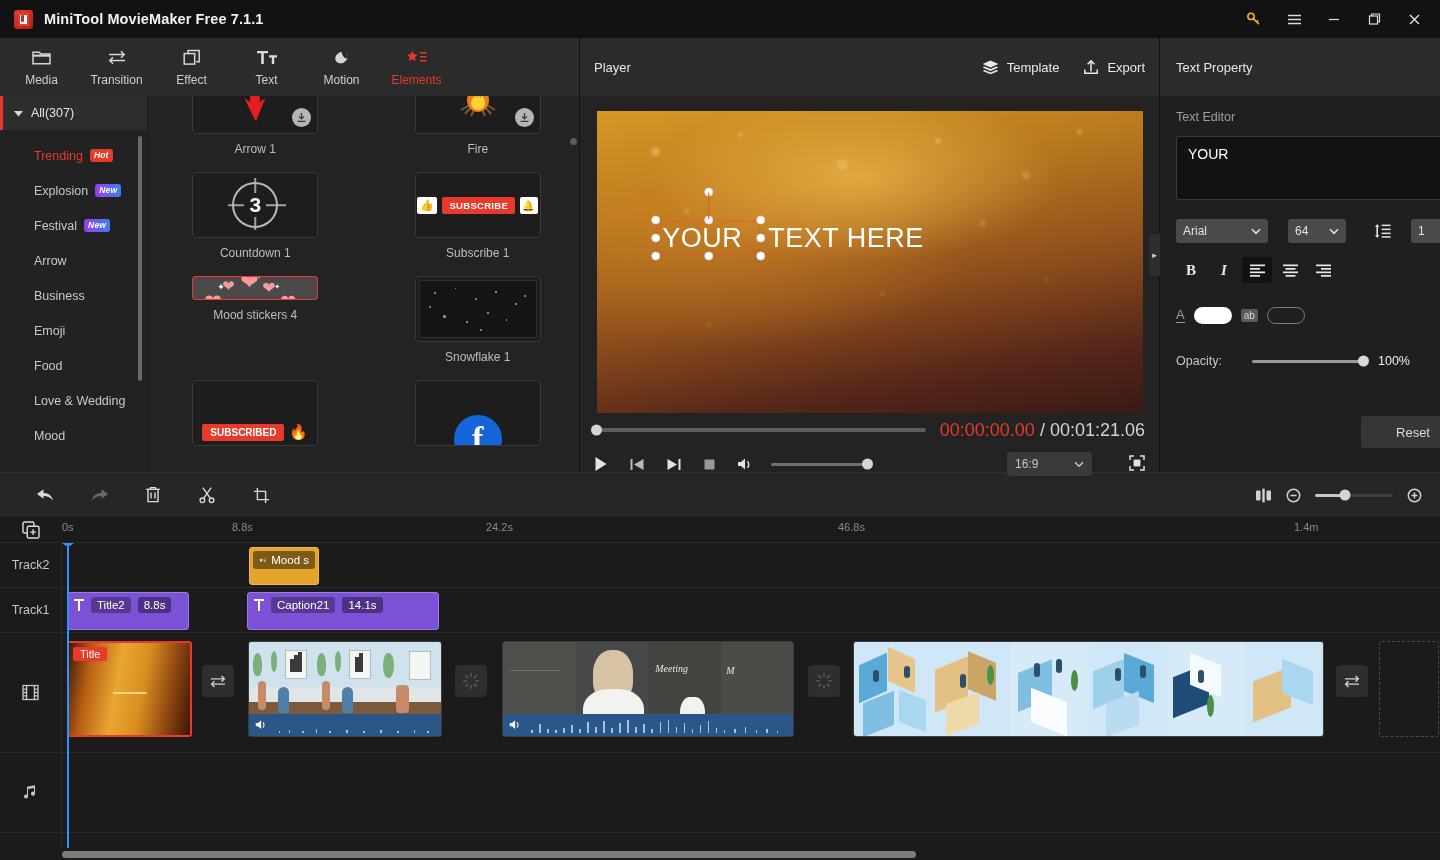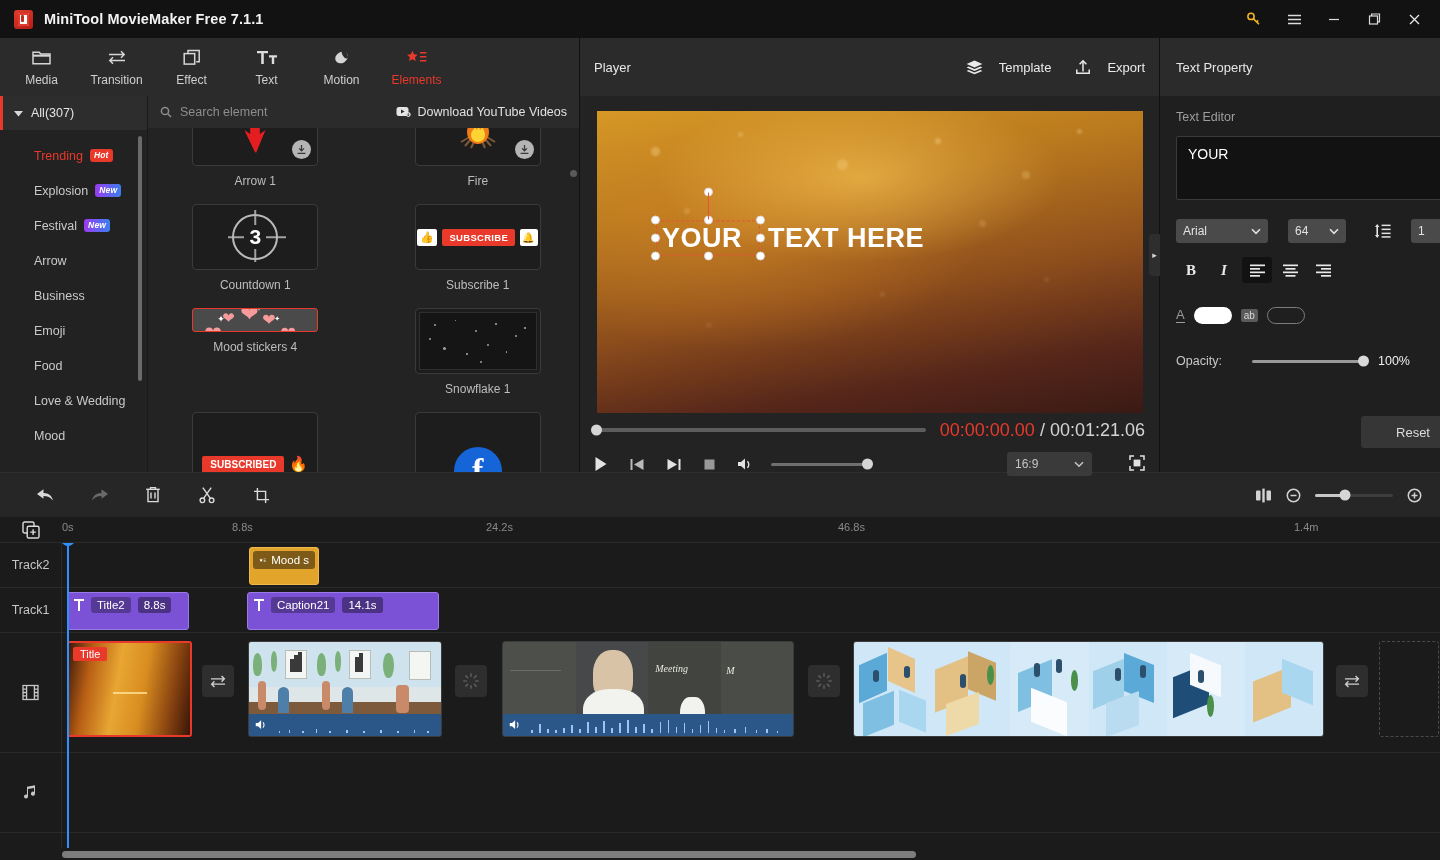--- a/index.html
+++ b/index.html
@@ -108,22 +108,22 @@
   .art-snow{ position:absolute; inset:3px; background:#151515; border:1px solid #2e2e2e; overflow:hidden;}
   .snow-d{ position:absolute; background:#cfcfcf; border-radius:50%; opacity:.75;}
   .art-subd{ background:#e8392b; color:#fff; font-size:10px; font-weight:bold; padding:3px 8px; border-radius:2px;}
   .art-fb{ width:48px;height:48px;border-radius:50%;background:#1565d8;color:#fff;display:flex;align-items:center;justify-content:center;font-size:34px;font-weight:bold;font-family:"Liberation Serif",serif;line-height:1; }
 
   
   .playercol { width:580px; flex:0 0 580px; background:#232323; display:flex; flex-direction:column; position:relative; border-right:1px solid #111; }
   .playerhead { height:58px; flex:0 0 58px; background:#2b2b2b; display:flex; align-items:center; padding:0 14px; }
   .ph-title{ font-size:13px; color:#e6e6e6; }
   .ph-actions{ margin-left:auto; display:flex; align-items:center; gap:24px; }
-  .ph-btn{ display:flex; align-items:center; gap:16px; color:#eaeaea; font-size:13px; cursor:pointer; }
-  .stage { flex:1 1 auto; background:#232323; display:flex; align-items:flex-start; justify-content:center; padding-top:15px;font-weight:bold; }
+  .ph-btn{ display:flex; align-items:center; gap:8px; color:#eaeaea; font-size:13px; cursor:pointer; }
+  .stage { flex:1 1 auto; background:#232323; display:flex; align-items:flex-start; justify-content:center; padding-top:15px; }
   .video {
     width:546px; height:302px; position:relative; overflow:hidden;
     background:
       radial-gradient(ellipse 60% 45% at 48% 22%, rgba(255,205,90,.55), rgba(0,0,0,0) 62%),
       radial-gradient(ellipse 70% 60% at 25% 40%, rgba(220,140,40,.45), rgba(0,0,0,0) 65%),
       linear-gradient(170deg,#d79826 0%,#b9791e 28%,#8e4e1c 58%,#56261a 82%,#3a1a14 100%);
   }
   .bokeh{ position:absolute; border-radius:50%; background:rgba(255,225,160,.55); filter:blur(1px); }
   .textsel { position:absolute; left:36%; top:42%; transform:translate(-50%,-50%); }
   .txt-main{ color:#fff; font-size:27px; letter-spacing:.5px; white-space:nowrap; font-family:"Liberation Sans",sans-serif; }
@@ -392,38 +392,20 @@
                 <span>Love &amp; Wedding</span>
               </div>
             <div class="catrow">
                 <span>Mood</span>
               </div>
           </div>
           <div class="cat-scroll"></div>
         </div>
 
         <div class="elempane">
-          <div class="searchbar">
-            <div class="searchbox">
-              <svg width="12" height="12" viewBox="0 0 12 12" fill="none" stroke="#8d8d8d" stroke-width="1.5">
-                  <circle cx="5" cy="5" r="3.6"></circle>
-                  <path d="M7.8 7.8 11 11"></path>
-                </svg>
-              <span>Search element</span>
-            </div>
-            <div class="dlyt">
-              <svg width="15" height="12" viewBox="0 0 15 12">
-                  <rect x="0.5" y="1" width="12" height="9" rx="2.5" fill="#e4e4e4"></rect>
-                  <path d="M5 3.6 8.6 5.6 5 7.6z" fill="#2b2b2b"></path>
-                  <circle cx="12.3" cy="8.6" r="2.4" fill="#e4e4e4"></circle>
-                  <path d="M12.3 7.2v2.6M11.2 8.7l1.1 1.1 1.1-1.1" stroke="#2b2b2b" stroke-width="0.8" fill="none"></path>
-                </svg>
-              <span>Download YouTube Videos</span>
-            </div>
-          </div>
 
           <div class="grid">
             <div class="grid-scrolldot"></div>
             <div class="gridinner">
 
               <div class="cell">
                 <div class="thumb">
                   <svg class="art-arrow" viewBox="0 0 40 50">
                       <path d="M20 2 L20 30 L30 24 L21 46 L10 24 L20 30 Z" fill="#e41d20"></path>
                       <path d="M15 4 L25 4 L25 26 L31 22 L20 45 L9 22 L15 26 Z" fill="#e41d20"></path>

